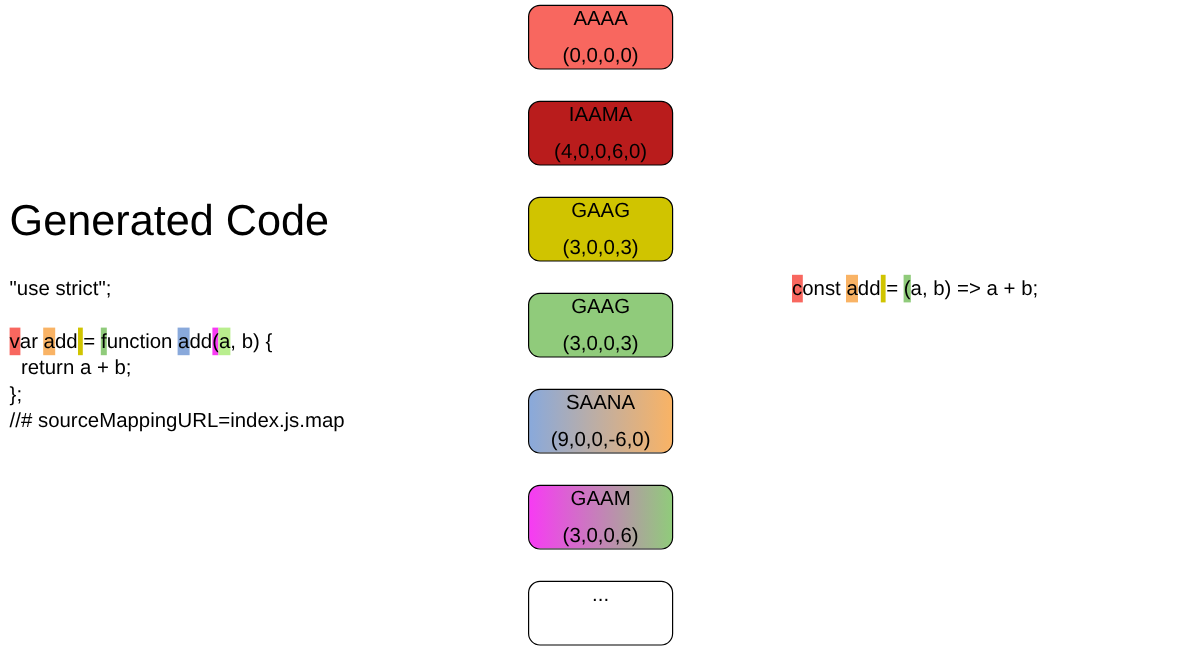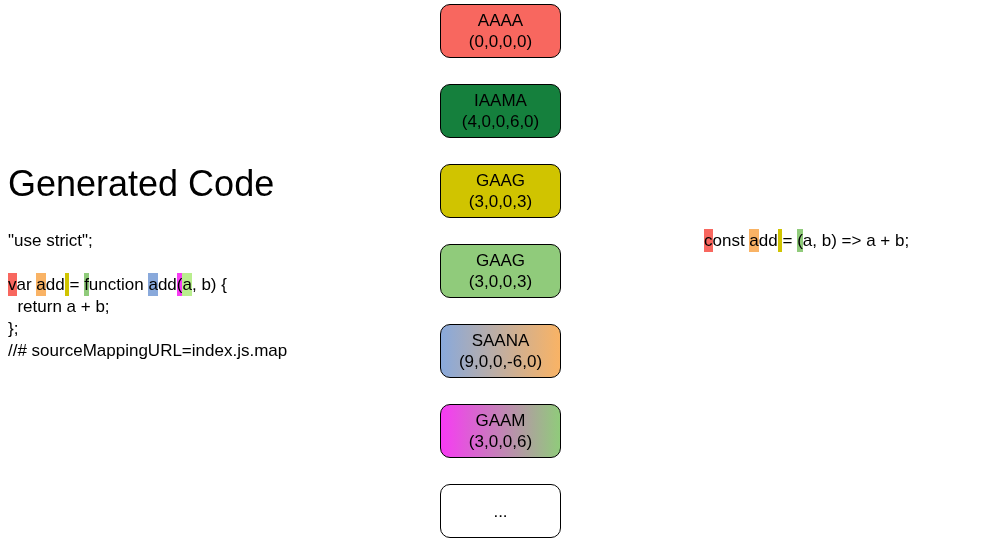--- a/index.html
+++ b/index.html
@@ -21,60 +21,60 @@
   }
   #gen-title { left: 8px; top: 163px; }
   #orig-title { left: 684px; top: 163px; }
   .code-block {
     position: absolute;
     font-size: 17px;
     line-height: 22px;
     white-space: pre;
   }
   #gen-code { left: 8px; top: 230px; }
-  #orig-code { left: 704px; top: 230px; }
+  #orig-code { left: 660px; top: 230px; }
   .code-line { min-height: 22px; }
   .code-line .hl { padding: 2px 0; }
   .mappings {
     position: absolute;
     left: 440px;
     top: 4px;
     width: 121px;
     display: flex;
     flex-direction: column;
     gap: 26px;
   }
   .mapping-box {
     height: 54px;
     border: 1.5px solid #000000;
     border-radius: 10px;
     display: flex;
     flex-direction: column;
     align-items: center;
-    justify-content: center;
+    justify-content: space-between;
     font-size: 17px;
     line-height: 21px;
     text-align: center;
   }
 </style>
 </head>
 <body>
 
 <div class="canvas">
 
   <div class="panel-title" id="gen-title">Generated Code</div>
 
   <div class="code-block" id="gen-code"><div class="code-line"><span>"use strict";</span></div><div class="code-line"></div><div class="code-line"><span class="hl" style="background: rgb(248, 103, 95);">v</span><span>ar </span><span class="hl" style="background: rgb(249, 179, 101);">a</span><span>dd</span><span class="hl" style="background: rgb(208, 196, 0);"> </span><span>= </span><span class="hl" style="background: rgb(144, 203, 123);">f</span><span>unction </span><span class="hl" style="background: rgb(137, 169, 219);">a</span><span>dd</span><span class="hl" style="background: rgb(247, 59, 243);">(</span><span class="hl" style="background: rgb(185, 238, 142);">a</span><span>, b) {</span></div><div class="code-line"><span>  return a + b;</span></div><div class="code-line"><span>};</span></div><div class="code-line"><span>//# sourceMappingURL=index.js.map</span></div></div>
 
   <div class="mappings">
       <div class="mapping-box" style="background: rgb(248, 103, 95);">
         <div>AAAA</div>
         <div>(0,0,0,0)</div>
       </div>
-      <div class="mapping-box" style="background: #15803d;">
+      <div class="mapping-box" style="background: #b91c1c;">
         <div>IAAMA</div>
         <div>(4,0,0,6,0)</div>
       </div>
       <div class="mapping-box" style="background: rgb(208, 196, 0);">
         <div>GAAG</div>
         <div>(3,0,0,3)</div>
       </div>
       <div class="mapping-box" style="background: rgb(144, 203, 123);">
         <div>GAAG</div>
         <div>(3,0,0,3)</div>

